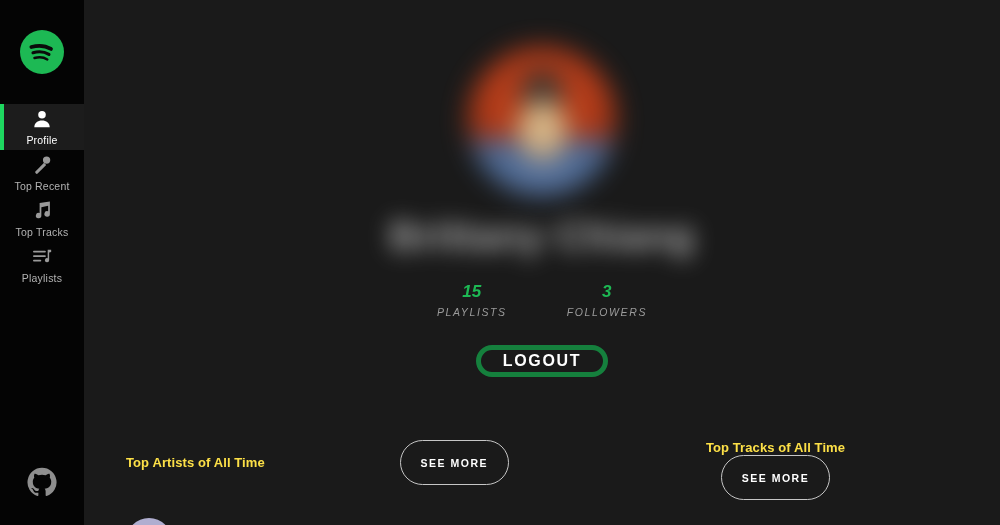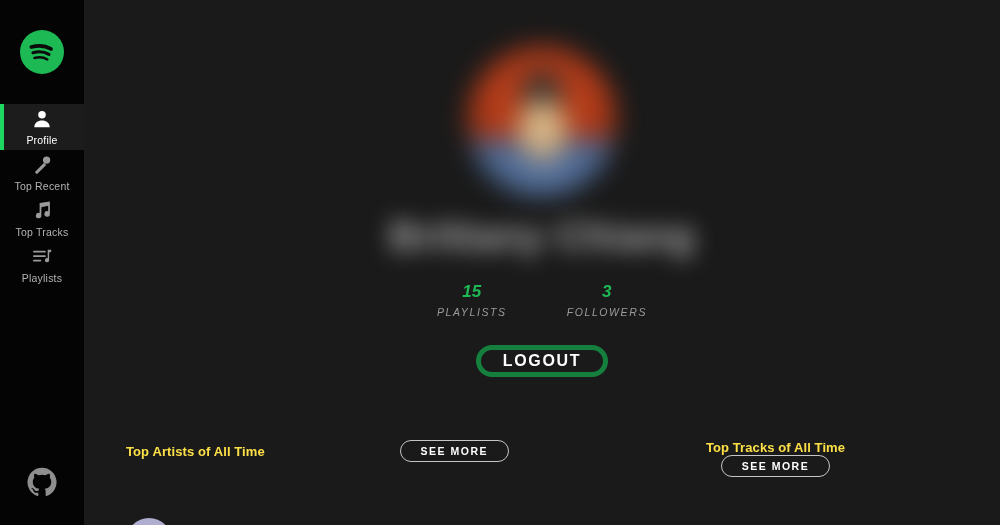--- a/index.html
+++ b/index.html
@@ -170,21 +170,21 @@
   .section.right .section-header { padding-left:42px;flex-direction:column; }
   .section-title {
     color:#fde047;
     font-size:13px;
     font-weight:bold;
     letter-spacing:0.1px;
     white-space:nowrap;
   }
   .see-more-btn {
     display:inline-flex; align-items:center; justify-content:center;
-    height:22px;
+    height:45px;
     padding:0 20px;
     border:1px solid #c6c6c6;
     border-radius:30px;
     background:transparent;
     color:#ffffff;
     font-size:10.5px;
     font-weight:bold;
     letter-spacing:1.5px;
     font-family:"Liberation Sans", sans-serif;
     cursor:pointer;

